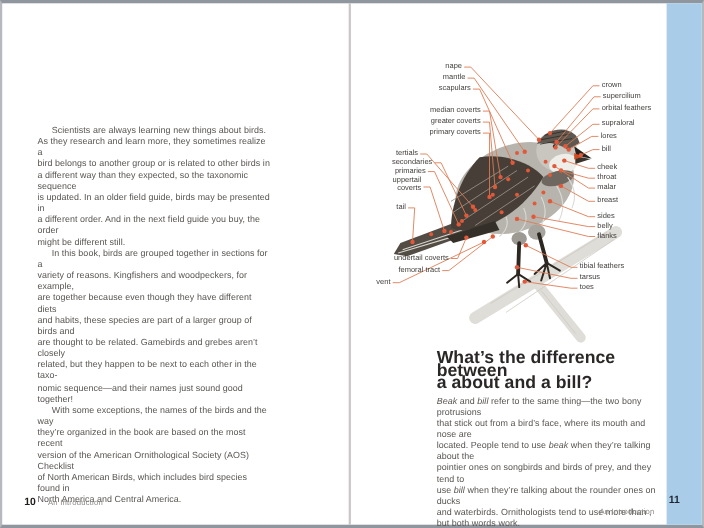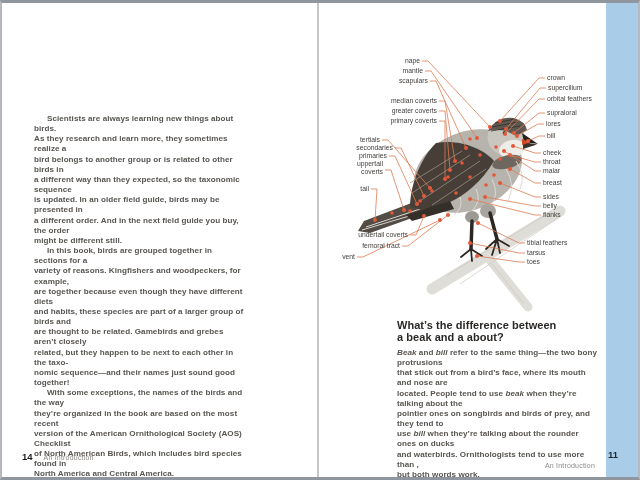--- a/index.html
+++ b/index.html
@@ -7,23 +7,23 @@
   .book{
     position:relative;width:640px;height:480px;background:#ffffff;
     border-top:3px solid #8f969e;border-bottom:3px solid #8f969e;
     border-left:2px solid #b5b9be;border-right:2px solid #b5b9be;
     font-family:"Liberation Sans", sans-serif;
   }
   .gutter{position:absolute;left:315px;top:0;width:2px;height:100%;background:#c8c7c5;}
   .textcol{position:absolute;color:#585551;font-size:8.1px;line-height:10.15px;letter-spacing:0.05px;}
   .left-col{left:32px;top:111px;width:212px;}
   .right-col{left:395px;top:304px;width:201px;}
-  .para{margin:0;font-weight:bold;}
+  .para{margin:0;}
   .para.indent{text-indent:13px;}
-  .bodyhead{font-size:11px;line-height:11.5px;font-weight:bold;color:#2a2826;margin:9px 0 5px 0;}
+  .bodyhead{font-size:16px;line-height:11.5px;font-weight:bold;color:#2a2826;margin:9px 0 5px 0;}
   .bodyhead.two{margin-top:13px;}
   .footer-l{position:absolute;left:20px;top:448px;display:flex;align-items:baseline;gap:11px;}
   .footer-r{position:absolute;right:43px;top:451px;}
   .pnum{font-size:9.5px;font-weight:bold;color:#1f1d1b;}
   .sec{font-size:7px;color:#8c8a87;letter-spacing:0.2px;}
   .bluebar{position:absolute;left:604px;top:0;width:32px;height:100%;background:#a9cde8;}
   .pnum-right{position:absolute;left:606px;top:446px;width:24px;text-align:left;font-size:9.5px;font-weight:bold;color:#1f2630;}
   #diagram{position:absolute;left:318px;top:40px;width:288px;height:280px;}
   #dsvg{position:absolute;left:0;top:0;width:288px;height:280px;}
   #dlabels{position:absolute;left:0;top:0;width:288px;height:280px;pointer-events:none;}
@@ -38,21 +38,21 @@
   <div class="gutter"></div>
 
   <div>
     <div class="textcol left-col">
       <div class="para indent">Scientists are always learning new things about birds.<br>As they research and learn more, they sometimes realize a<br>bird belongs to another group or is related to other birds in<br>a different way than they expected, so the taxonomic sequence<br>is updated. In an older field guide, birds may be presented in<br>a different order. And in the next field guide you buy, the order<br>might be different still.</div>
       <div class="para indent">In this book, birds are grouped together in sections for a<br>variety of reasons. Kingfishers and woodpeckers, for example,<br>are together because even though they have different diets<br>and habits, these species are part of a larger group of birds and<br>are thought to be related. Gamebirds and grebes aren’t closely<br>related, but they happen to be next to each other in the taxo-<br>nomic sequence—and their names just sound good together!</div>
       <div class="para indent">With some exceptions, the names of the birds and the way<br>they’re organized in the book are based on the most recent<br>version of the American Ornithological Society (AOS) Checklist<br>of North American Birds, which includes bird species found in<br>North America and Central America.</div>
 
     </div>
     <div class="footer-l">
-      <span class="pnum">14</span>
+      <span class="pnum">10</span>
       <span class="sec">An Introduction</span>
     </div>
   </div>
 
   <div>
     <div id="diagram">
       <svg id="dsvg" viewBox="0 0 288 280">
 
         <g>
           <line x1="240" y1="168" x2="112" y2="246" stroke="#dfddd7" stroke-width="11" stroke-linecap="round"></line>
@@ -214,21 +214,21 @@
           <span class="dlab lr" style="left: 223px; width: 65px; top: 167.5px;">flanks</span>
           <span class="dlab lr" style="left: 207px; width: 81px; top: 195.5px;">tibial feathers</span>
           <span class="dlab lr" style="left: 207px; width: 81px; top: 205.5px;">tarsus</span>
           <span class="dlab lr" style="left: 207px; width: 81px; top: 214.5px;">toes</span>
         </div>
     </div>
 
     <div class="textcol right-col">
       <div class="bodyhead two">
         <span>What’s the difference between</span><br>
-        <span>a beak and a about?</span>
+        <span>a about and a bill?</span>
       </div>
       <div class="para"><i>Beak</i> and <i>bill</i> refer to the same thing—the two bony protrusions<br>that stick out from a bird’s face, where its mouth and nose are<br>located. People tend to use <i>beak</i> when they’re talking about the<br>pointier ones on songbirds and birds of prey, and they tend to<br>use <i>bill</i> when they’re talking about the rounder ones on ducks<br>and waterbirds. Ornithologists tend to use  more than ,<br>but both words work.</div>
     </div>
 
     <div class="bluebar" style="background: rgb(169, 205, 232);"></div>
     <div class="pnum-right">11</div>
     <div class="footer-r">
       <span class="sec">An Introduction</span>
     </div>
   </div>

